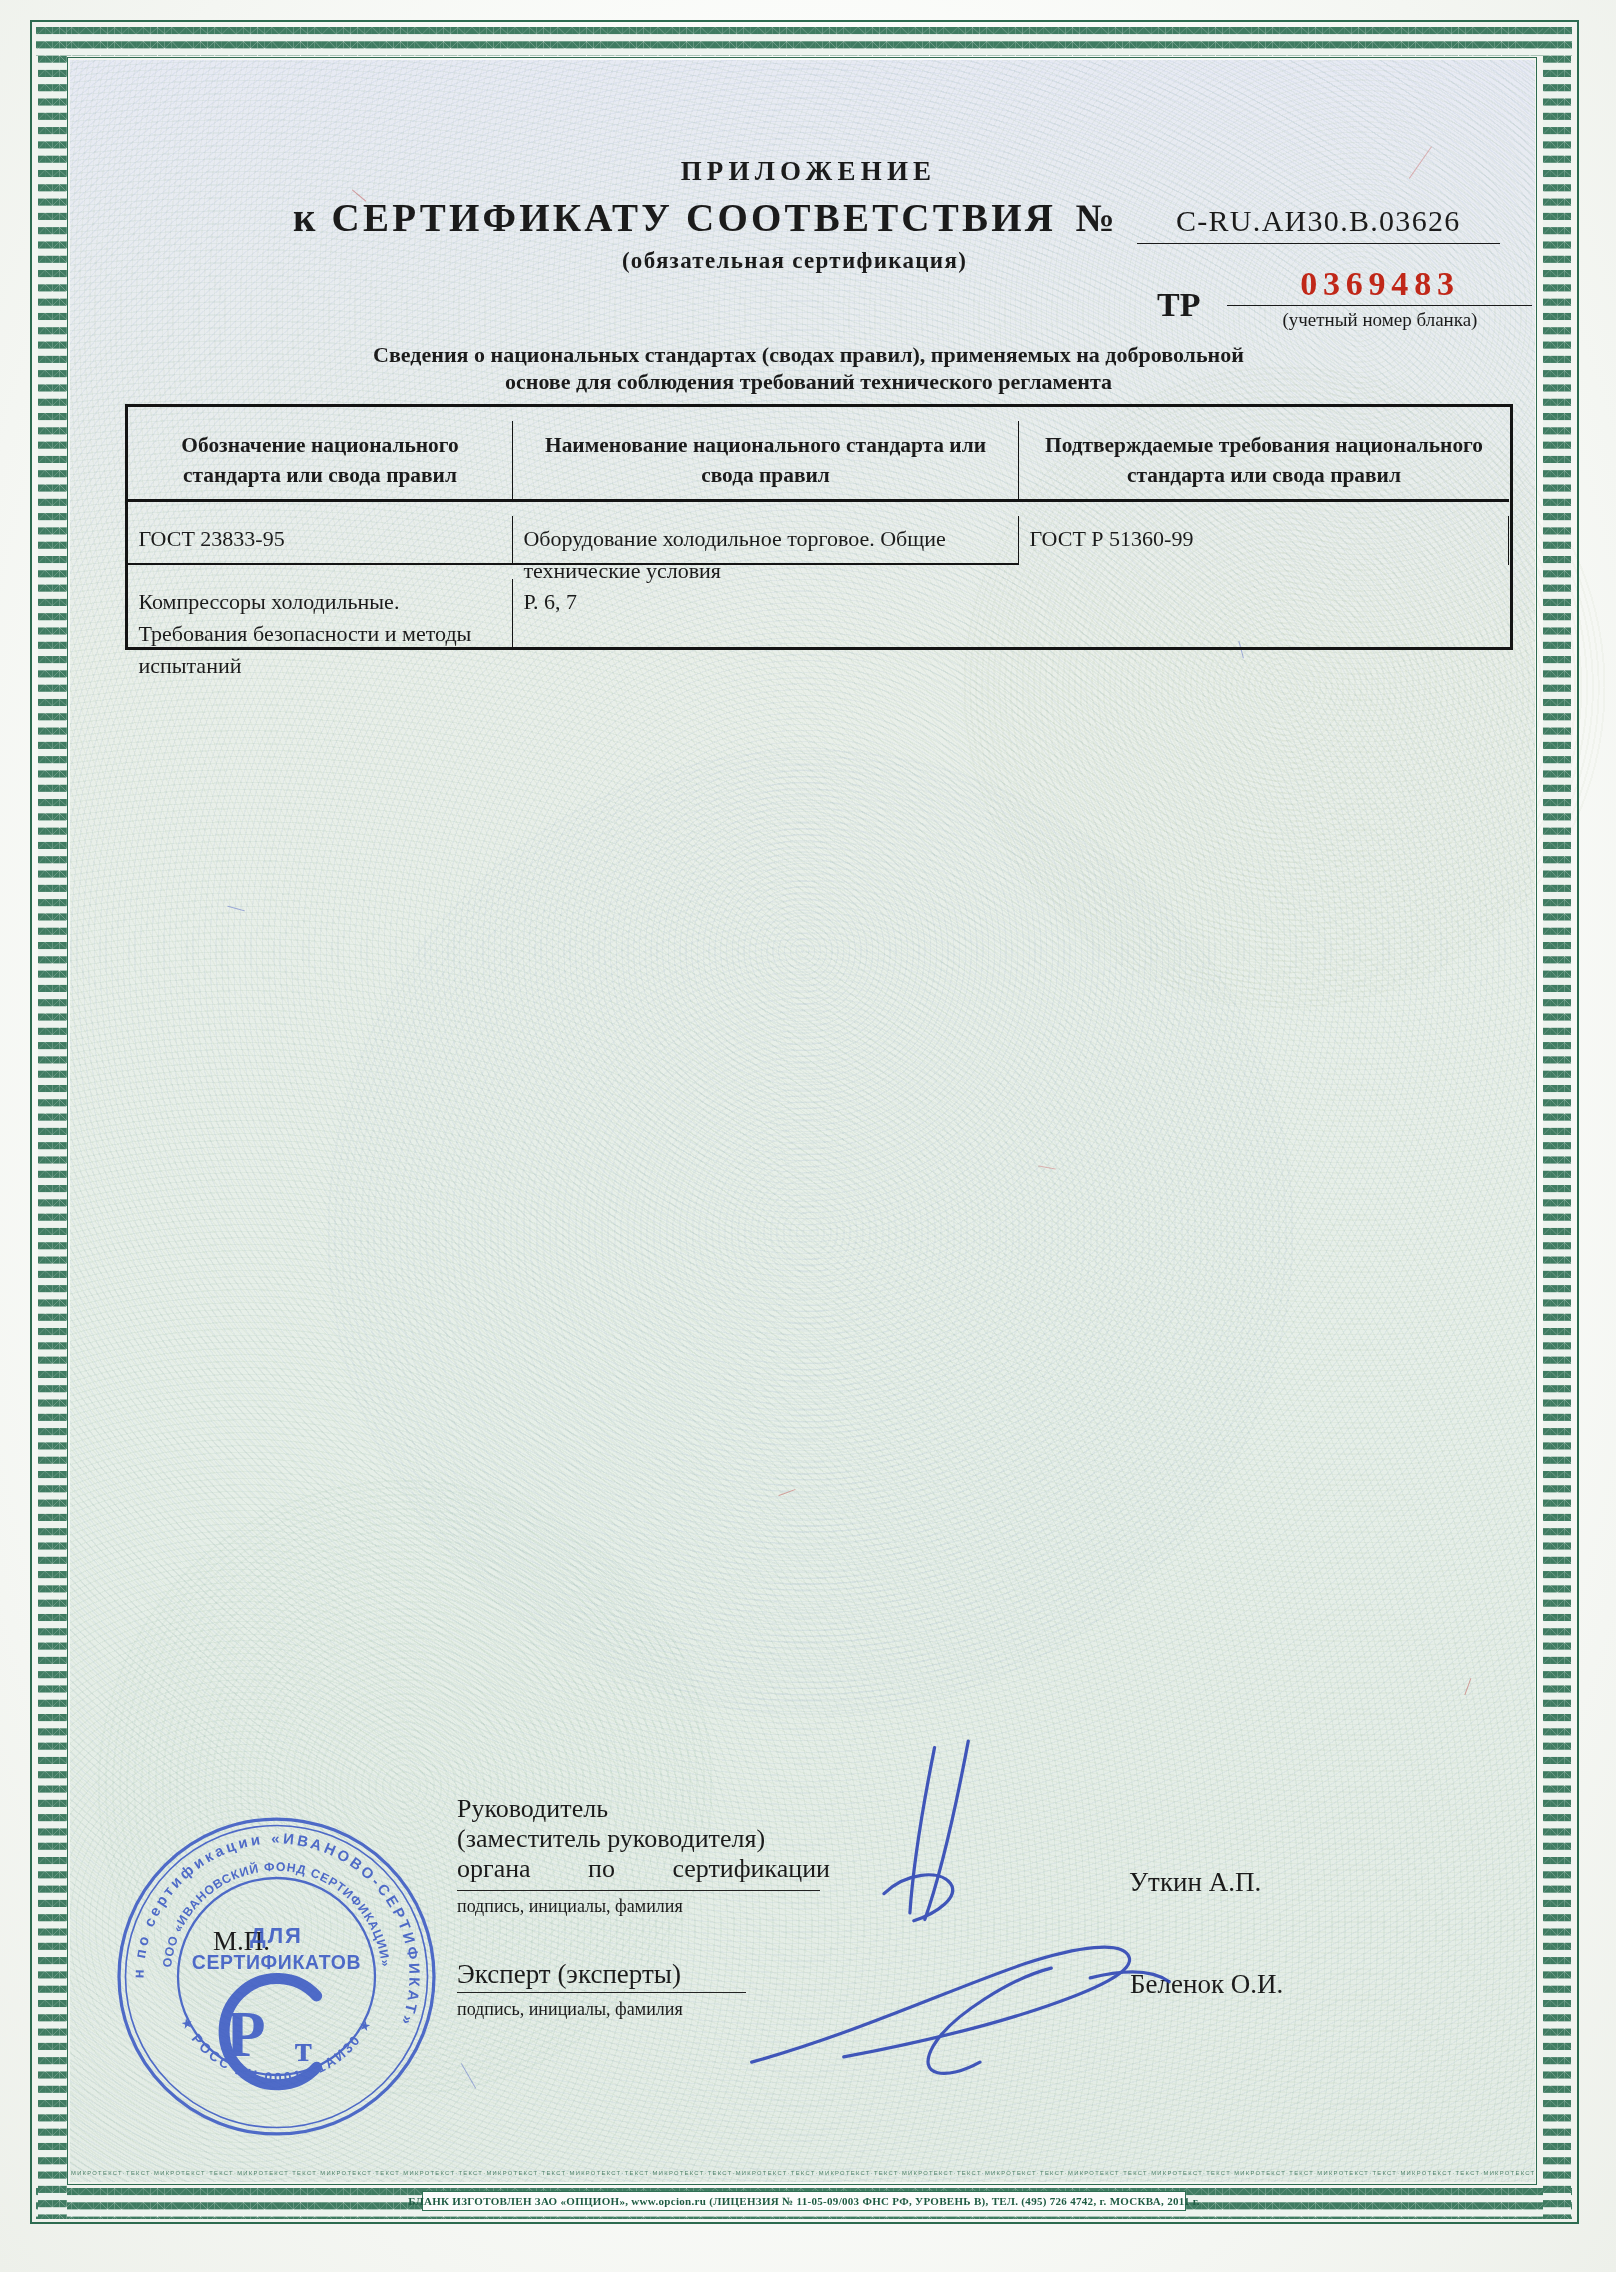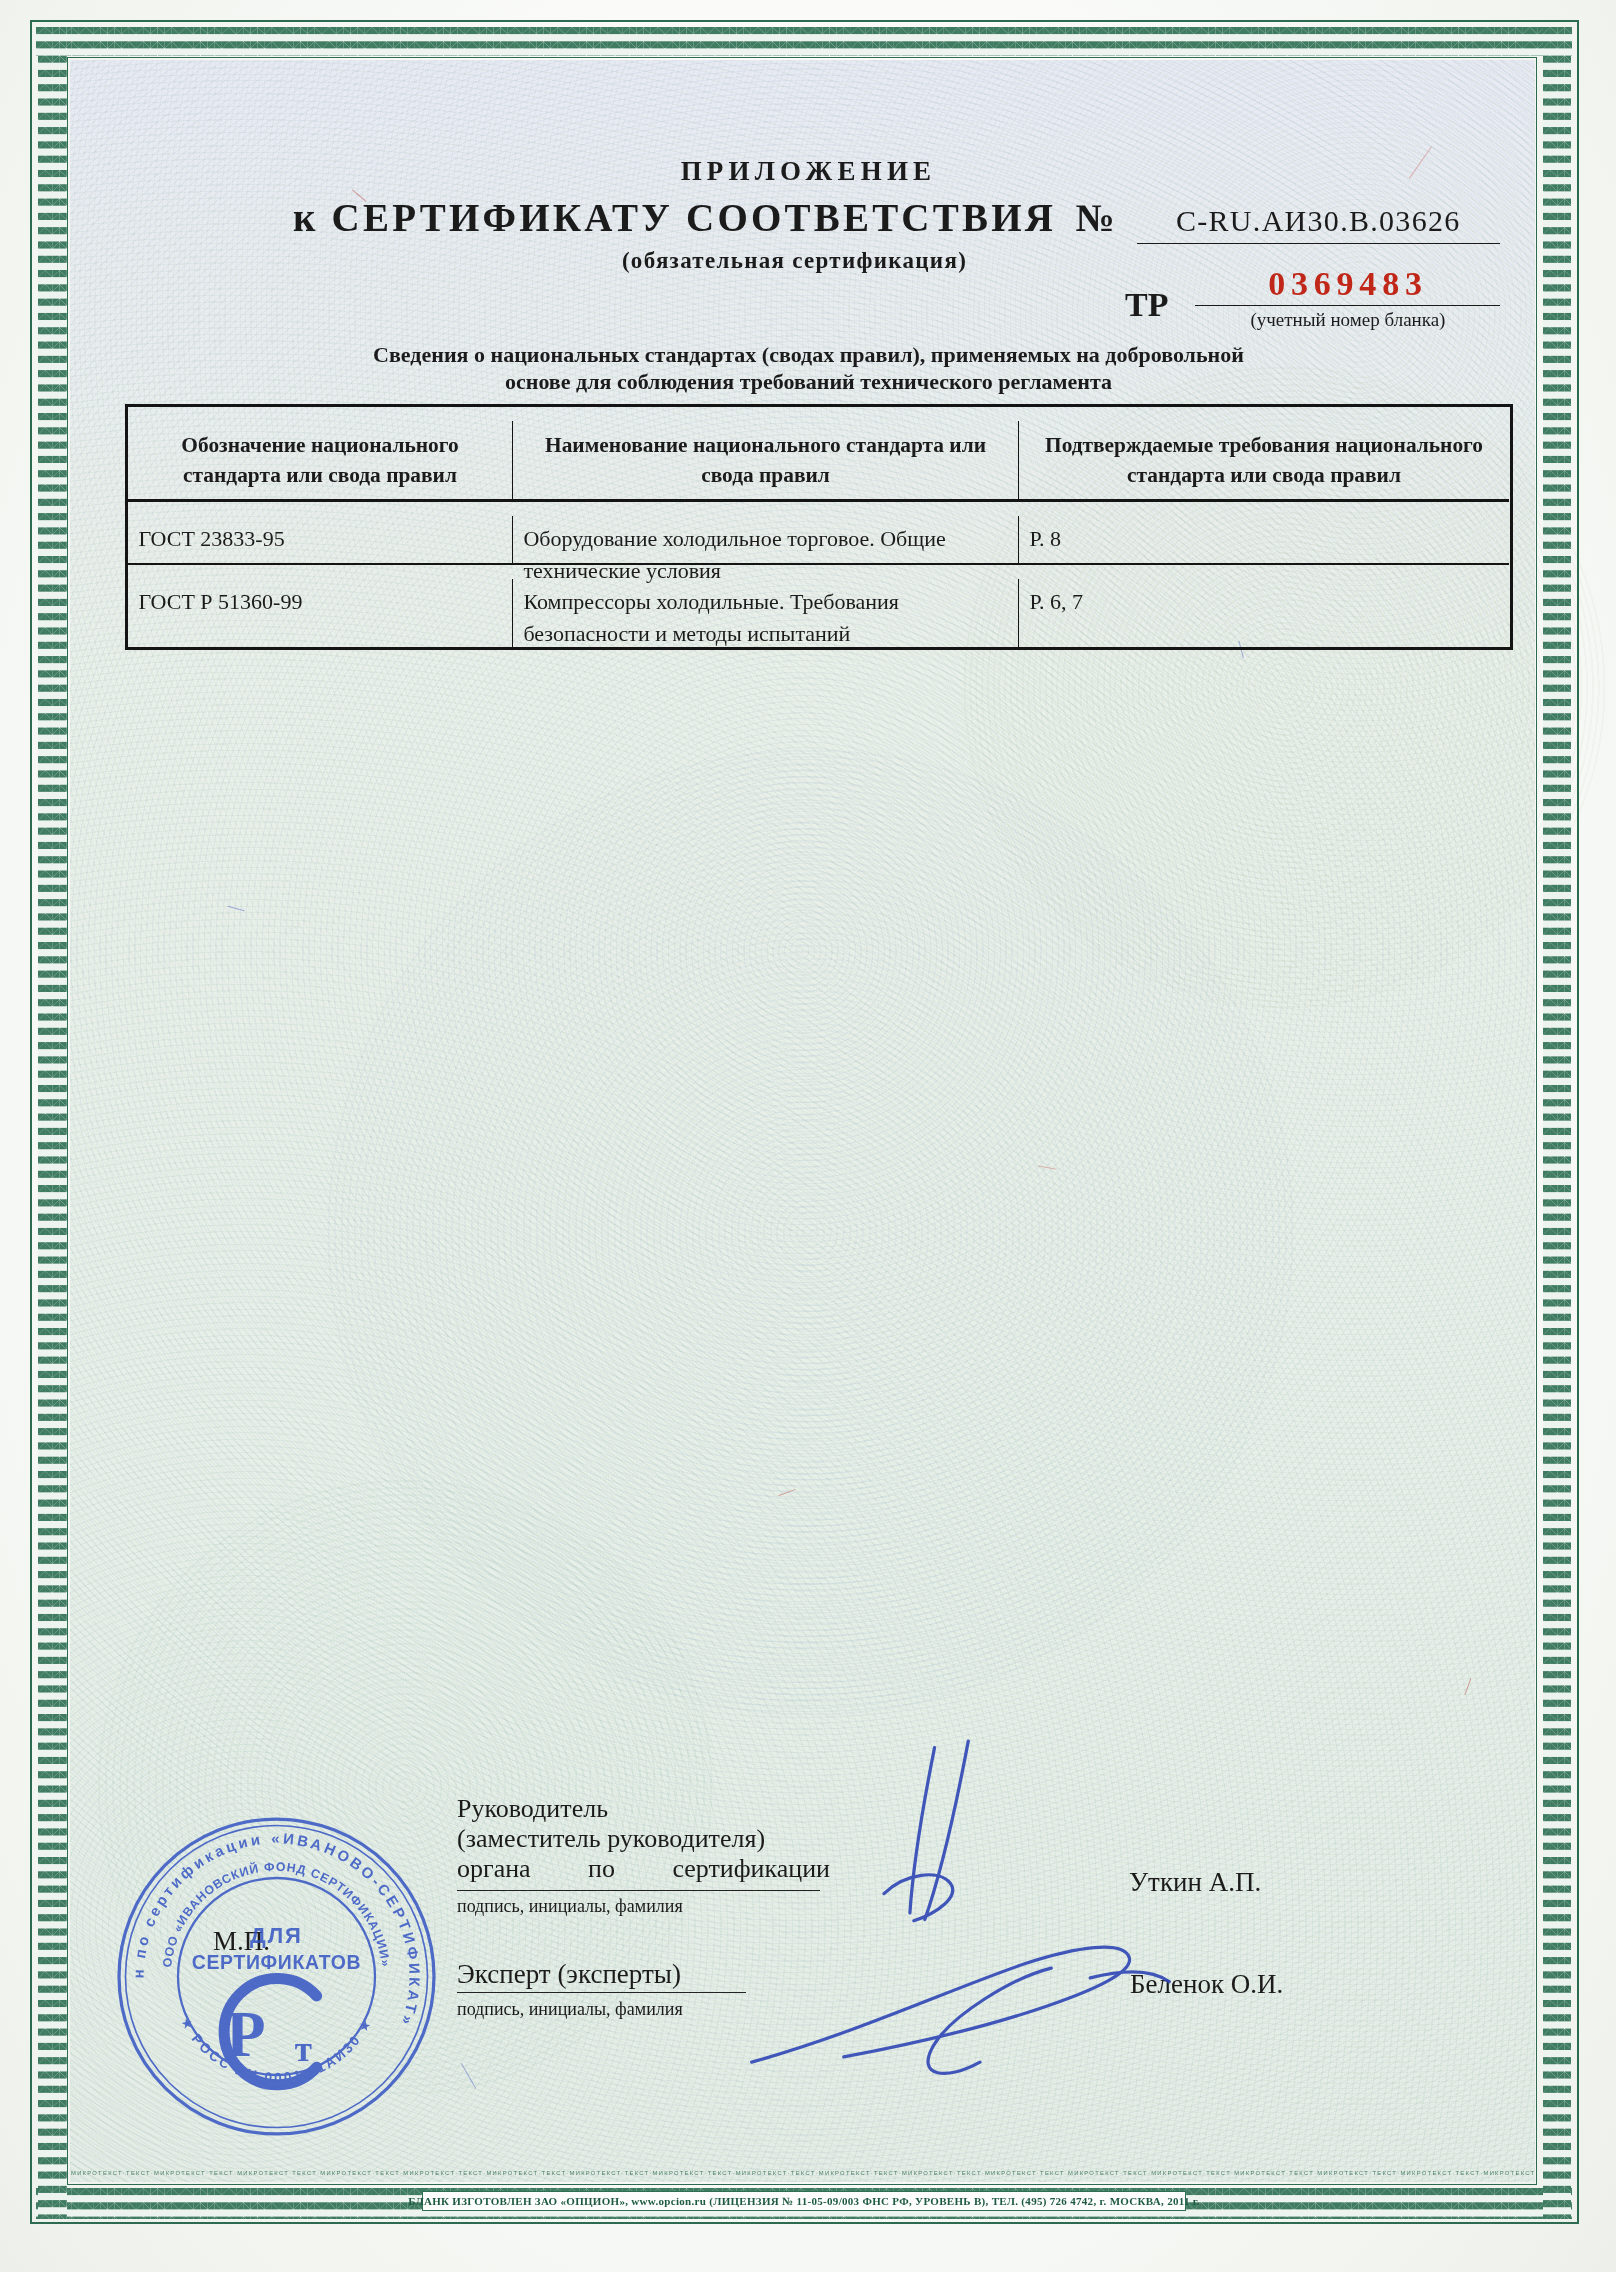--- a/index.html
+++ b/index.html
@@ -48,21 +48,21 @@
   .appendix{position:absolute;top:156px;left:0;width:100%;text-align:center;
     font-size:27px;font-weight:bold;letter-spacing:5.2px;}
   .cert-line{position:absolute;top:195px;left:293px;display:flex;align-items:baseline;}
   .cert-title{font-size:39px;font-weight:bold;letter-spacing:3.2px;}
   .num-sign{font-size:39px;font-weight:bold;margin-left:19.5px;}
   .cert-number-box{margin-left:22px;width:363px;text-align:center;
     border-bottom:1.9px solid #1a1a1a;padding-bottom:5.2px;font-size:30px;letter-spacing:1.3px;}
   .subtitle{position:absolute;top:248px;left:0;width:1589px;text-align:center;
     font-size:23px;font-weight:bold;letter-spacing:1.3px;}
   .tr-row{position:absolute;top:265px;left:1125px;display:flex;align-items:flex-end;}
-  .tr-label{font-size:34px;font-weight:bold;padding-bottom:6.5px;}
+  .tr-label{font-size:34px;font-weight:bold;padding-bottom:6.5px;margin-left:32px;}
   .blank-col{margin-left:27px;display:flex;flex-direction:column;align-items:center;}
   .blank-box{width:305px;text-align:center;border-bottom:1.9px solid #1a1a1a;padding-bottom:2px;}
   .blank-number{font-size:34px;font-weight:bold;letter-spacing:5.8px;color:#c02718;}
   .blank-caption{font-size:19px;margin-top:2.6px;}
   
   .intro{position:absolute;top:342px;left:0;width:1617px;text-align:center;
     font-size:22px;font-weight:bold;line-height:26.6px;}
   .std-table{position:absolute;left:125px;top:404px;width:1388px;
     display:grid;grid-template-columns:385px 506px 490px;grid-template-rows:95px 63px 82px;
     border:3.2px solid #141414;box-sizing:border-box;}
@@ -149,21 +149,20 @@
     <div>основе для соблюдения требований технического регламента</div>
   </div>
 
   <div class="std-table">
     <div class="cell th">Обозначение национального стандарта или свода правил</div>
     <div class="cell th">Наименование национального стандарта или свода правил</div>
     <div class="cell th last-col">Подтверждаемые требования национального стандарта или свода правил</div>
 
     <div class="cell td">ГОСТ 23833-95</div>
     <div class="cell td">Оборудование холодильное торговое. Общие технические условия</div>
-    <div class="cell td last-col">Р. 8</div>
 
     <div class="cell td last-row">ГОСТ Р 51360-99</div>
     <div class="cell td last-row">Компрессоры холодильные. Требования безопасности и методы испытаний</div>
     <div class="cell td last-col last-row">Р. 6, 7</div>
   </div>
 
   <div class="sig-text role-block">
     <div>Руководитель</div>
     <div>(заместитель руководителя)</div>
     <div class="role-line3">органа по сертификации</div>

